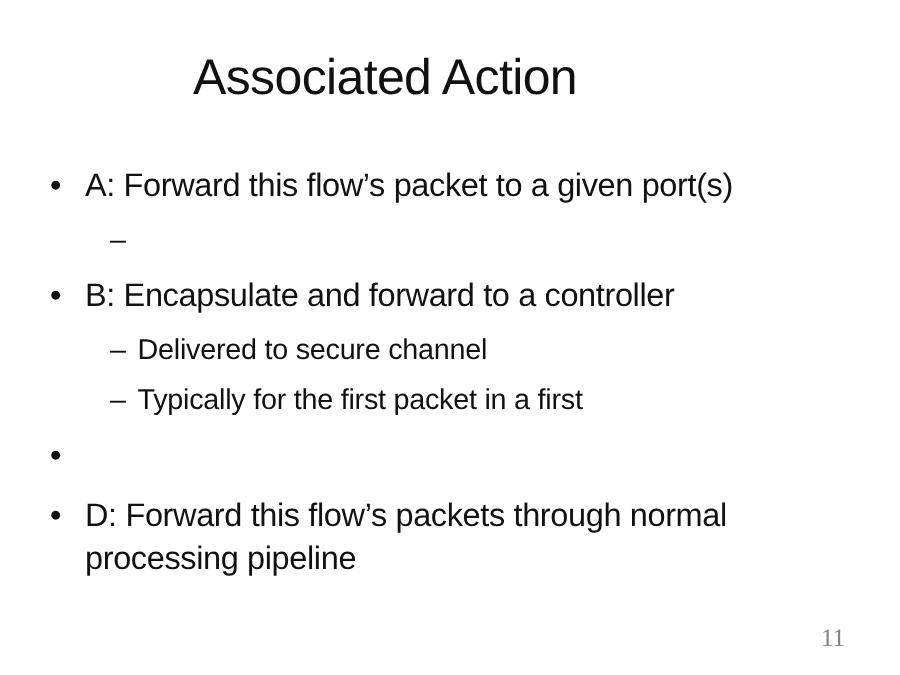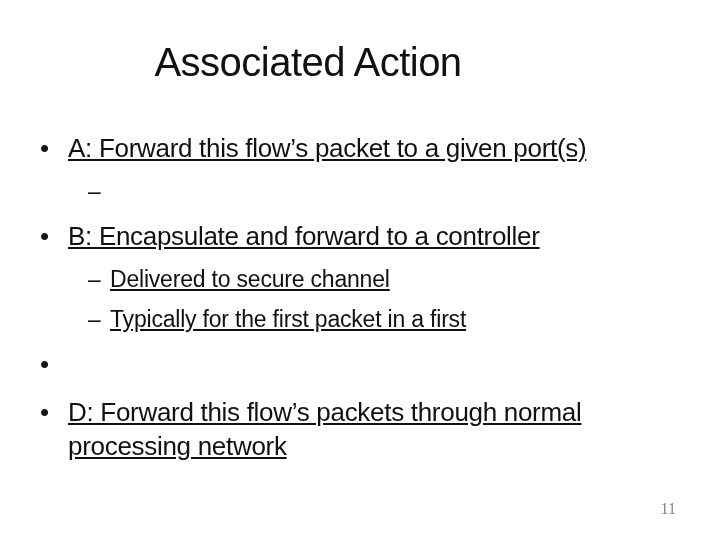--- a/index.html
+++ b/index.html
@@ -50,27 +50,27 @@
   .l2 {
     font-size: 23px;
     line-height: 28px;
     letter-spacing: -0.2px;
     margin-top: 12px;
     padding-left: 48px;
   }
   .content .li:first-child { margin-top: 0; }
   .l1 > .marker { flex: 0 0 28px; width: 28px; }
   .l2 > .marker { flex: 0 0 22px; width: 22px; }
-  .txt { white-space: pre-line; text-decoration: underline; }
+  .txt { white-space: pre-line; }
   .page-number {
     position: absolute;
     top: 500px;
     right: 44px;
     font-family: "Liberation Serif", serif;
-    font-size: 16px;
+    font-size: 20px;
     color: #848484;
   }
 </style>
 </head>
 <body>
 
 <div class="slide">
 
   <div class="title">Associated Action</div>
 
@@ -100,20 +100,20 @@
       <span class="txt">Typically for the first packet in a first</span>
     </div>
 
     <div class="li l1">
       <span class="marker">•</span>
     </div>
 
     <div class="li l1">
       <span class="marker">•</span>
       <span class="txt">D: Forward this flow’s packets through normal
-processing network</span>
+processing pipeline</span>
     </div>
 
   </div>
 
   <div class="page-number">11</div>
 
 </div>
 
 </body></html>

